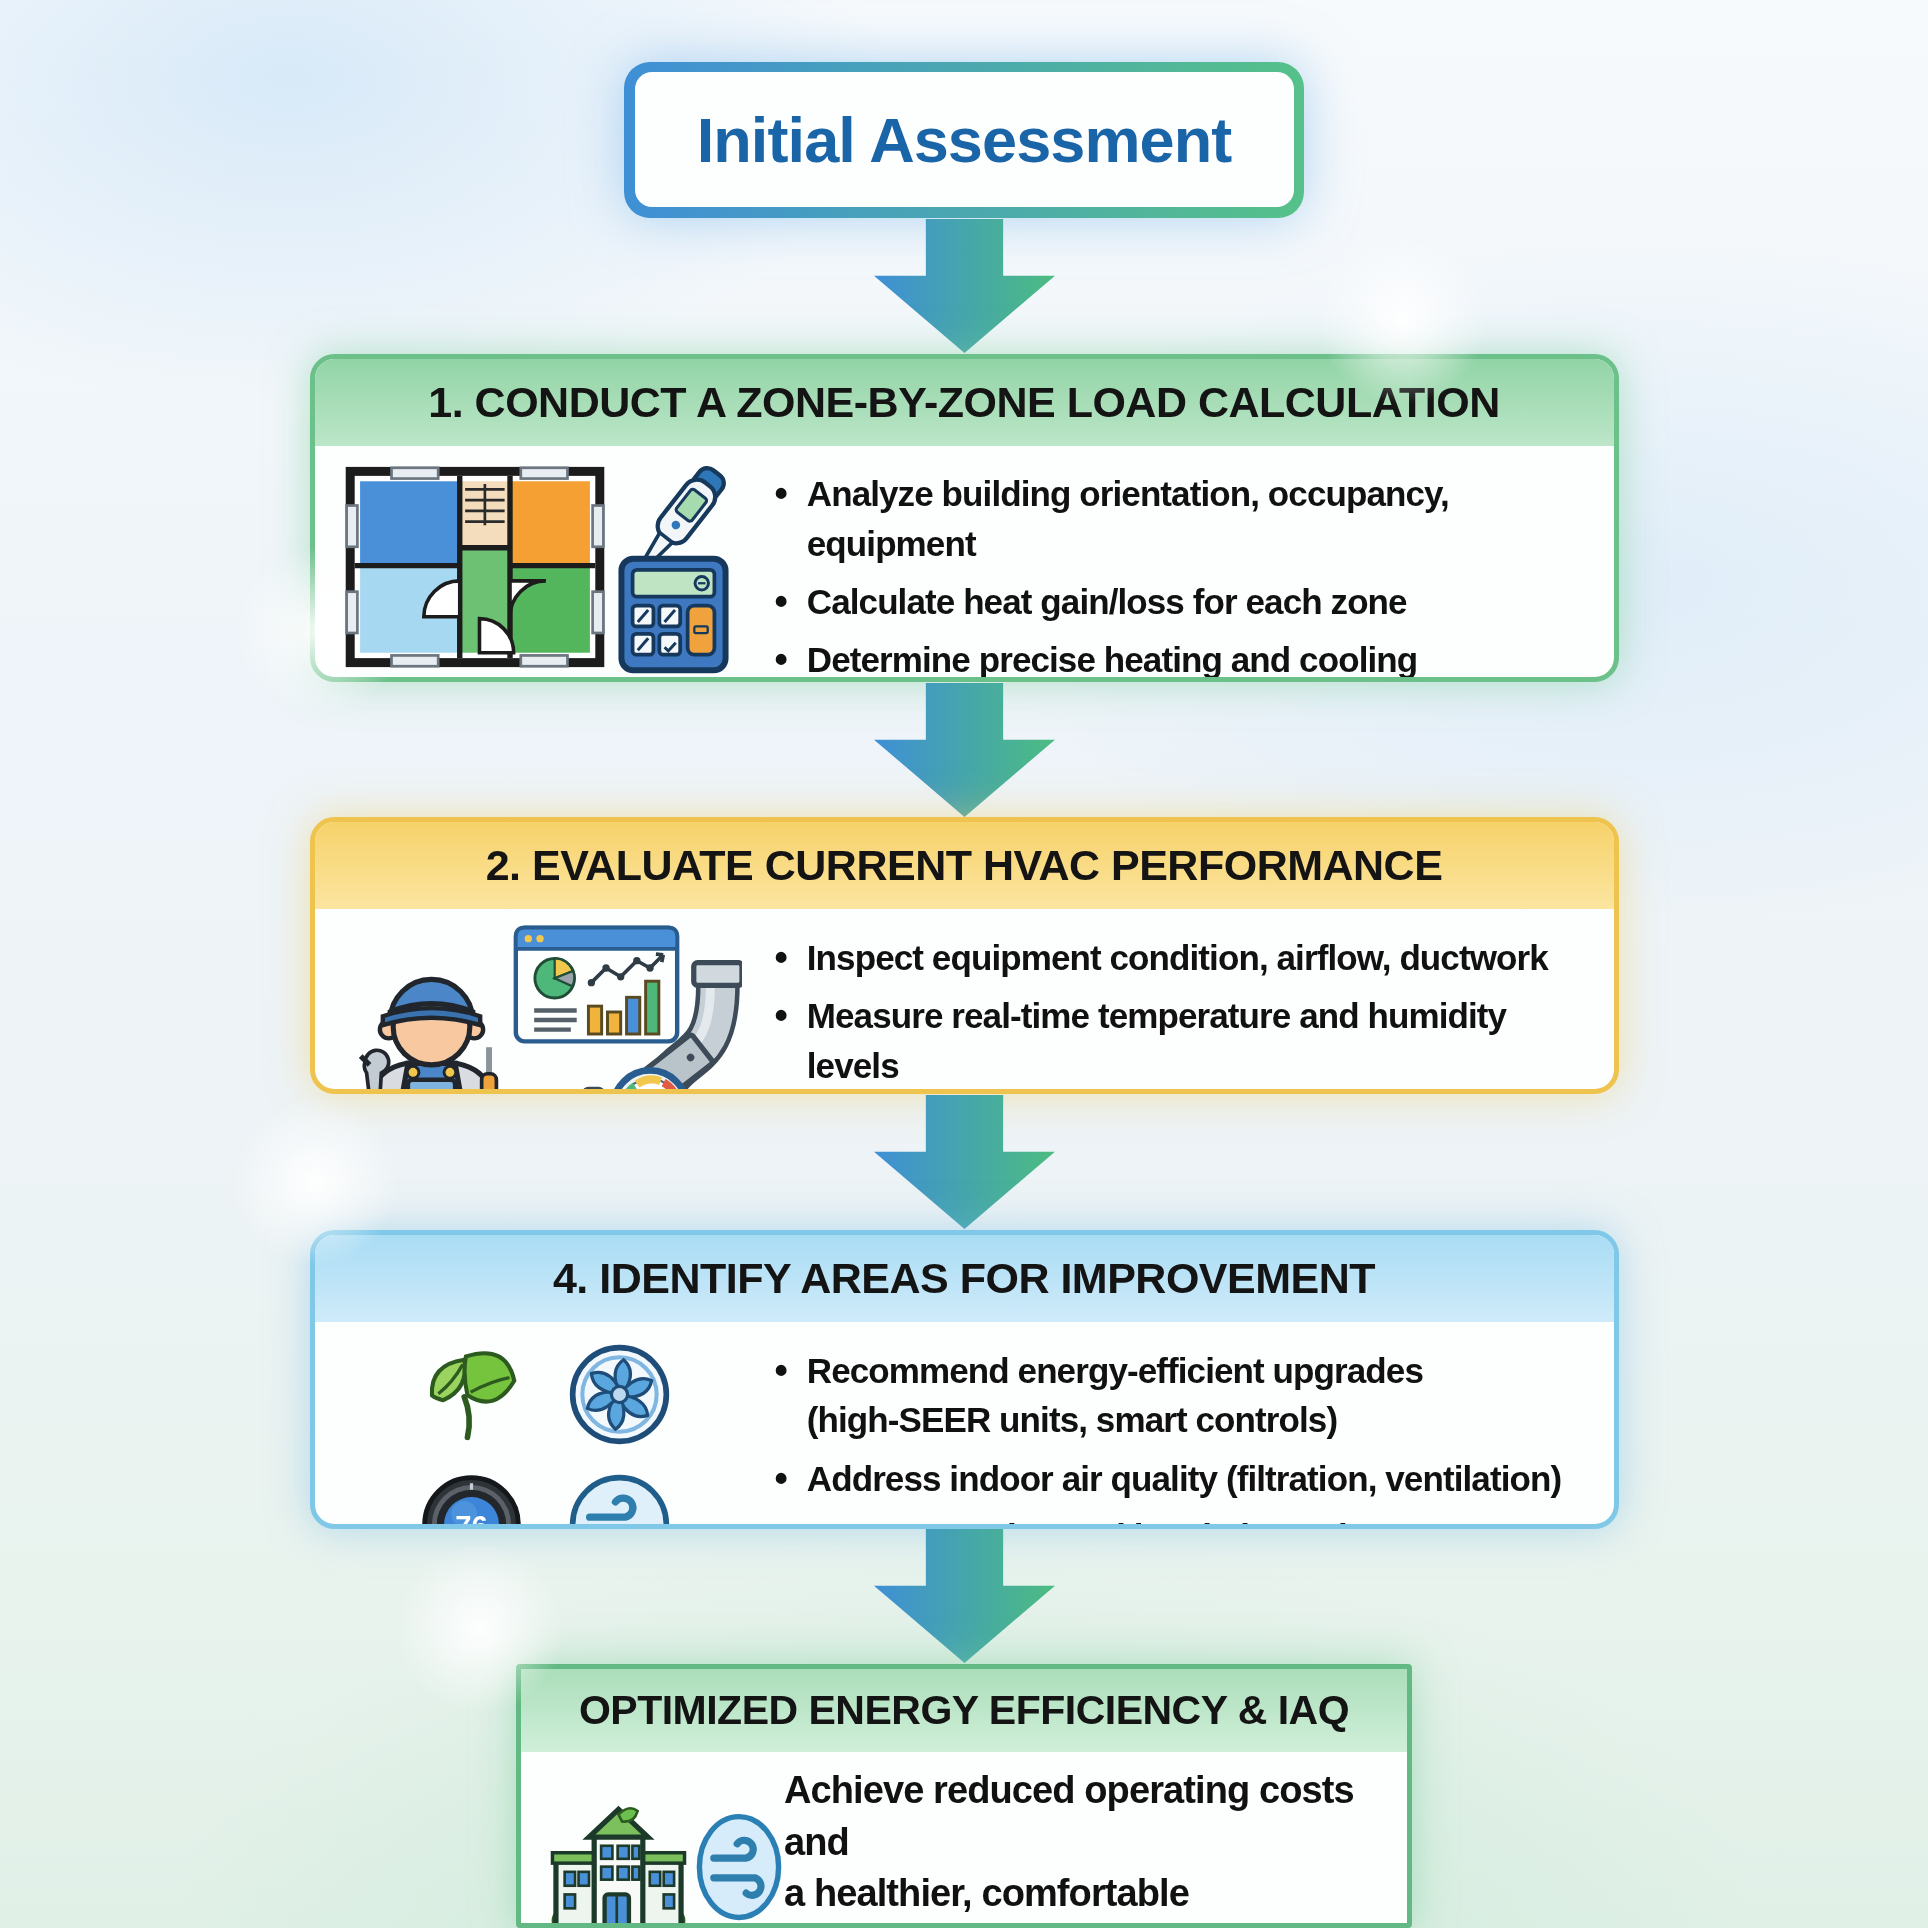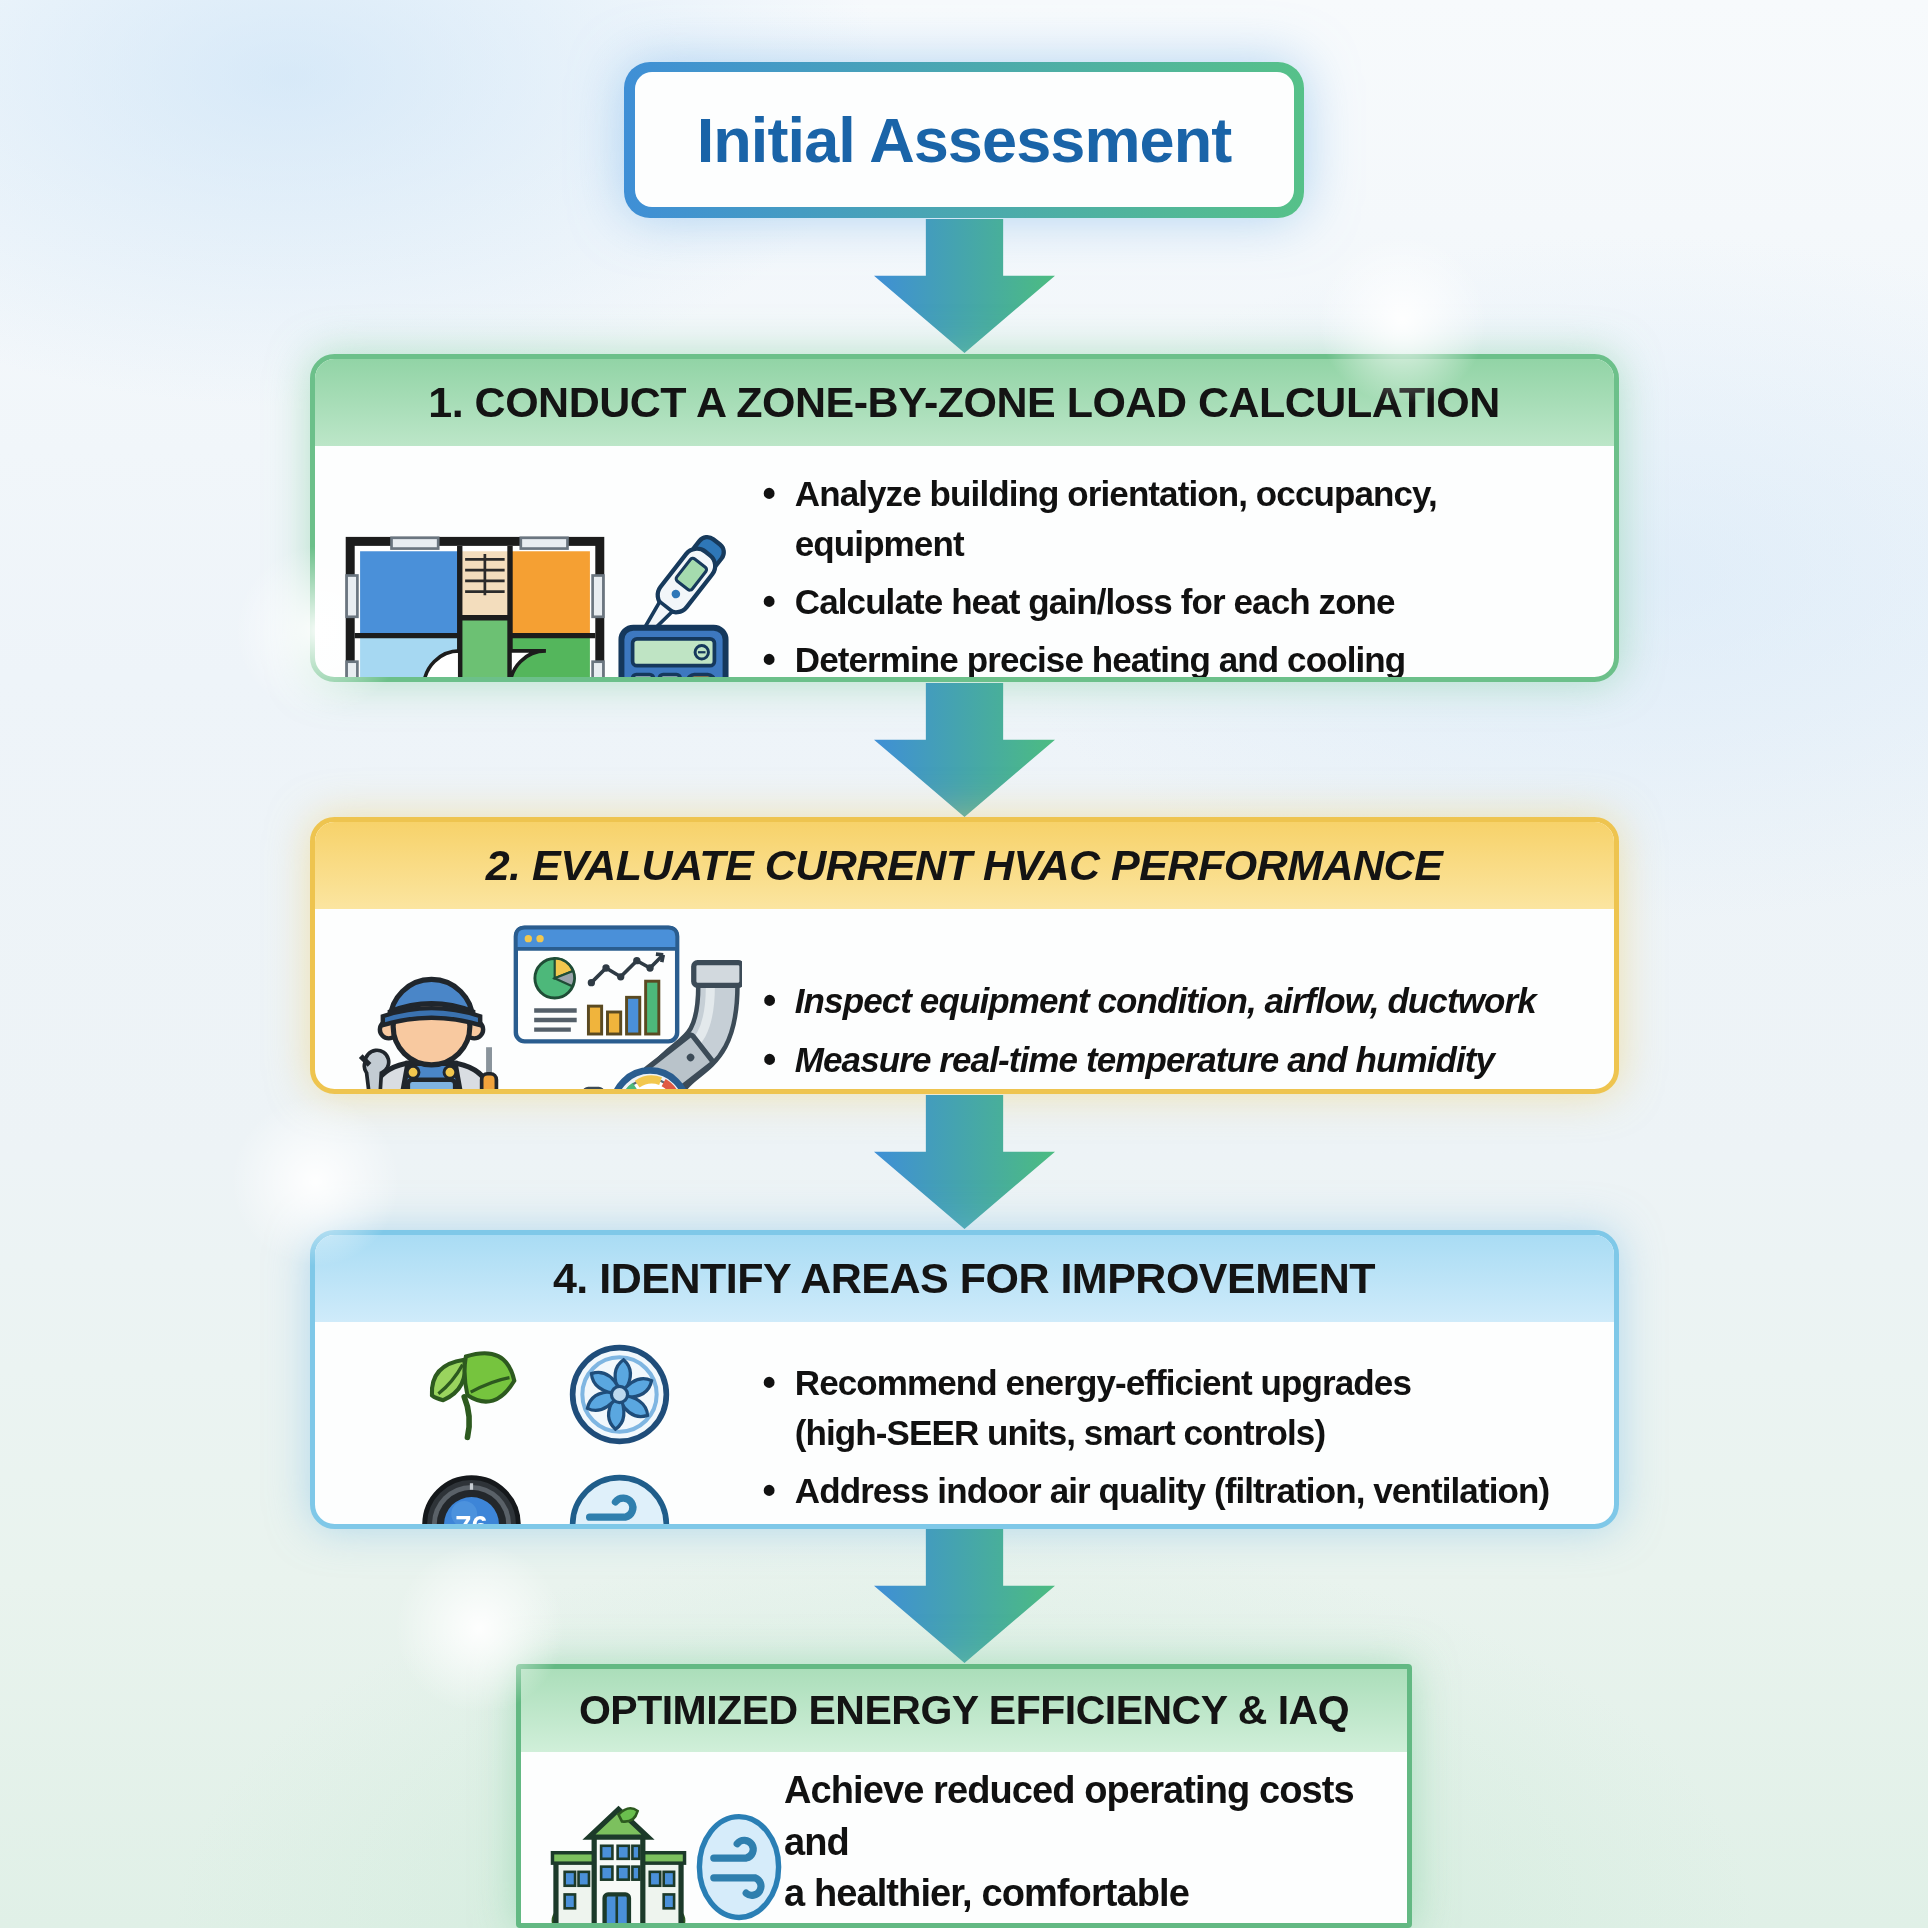--- a/index.html
+++ b/index.html
@@ -42,33 +42,33 @@
 
   
   .step{
     width:1309px;border-radius:24.5px;overflow:hidden;background:#fdfefe;
     border:5.6px solid #999;box-sizing:border-box;
   }
   .step-header{
     height:87px;display:flex;align-items:center;justify-content:center;
     font-weight:bold;font-size:43px;letter-spacing:-0.5px;color:#141414;
   }
-  .step-body{display:flex;align-items:flex-end;padding:15px 24.5px 17px 28px;}
+  .step-body{display:flex;align-items:flex-start;padding:15px 24.5px 17px 28px;gap:12px;}
   .icons-col{flex:0 0 405px;position:relative;}
   .bullets{list-style:none;margin:0;padding:0 5.6px 0 11.3px;flex:1;}
   .bullets li{
     position:relative;padding-left:36px;margin:8.5px 0;
     font-size:35px;font-weight:bold;color:#111;letter-spacing:-0.9px;
     line-height:1.42;white-space:pre-line;
   }
   .bullets li::before{content:"•";position:absolute;left:3.8px;top:-1.9px;font-size:38px;}
 
   .step-green{border-color:var(--step1-border,#6cc08a);box-shadow:0 0 42px rgba(125,205,155,.55);}
   .step-green .step-header{background:linear-gradient(180deg,var(--step1-header-top,#92d4a6),var(--step1-header-bottom,#bce6c8));}
-  .step-yellow{border-color:var(--step2-border,#eec44f);box-shadow:0 0 42px rgba(240,205,100,.5);font-style:italic;}
+  .step-yellow{border-color:var(--step2-border,#eec44f);box-shadow:0 0 42px rgba(240,205,100,.5);}
   .step-yellow .step-header{background:linear-gradient(180deg,var(--step2-header-top,#f7d26a),var(--step2-header-bottom,#fbe5a0));}
   .step-blue{border-color:var(--step3-border,#7fc8e8);box-shadow:0 0 42px rgba(120,190,230,.5);}
   .step-blue .step-header{background:linear-gradient(180deg,var(--step3-header-top,#a9dcf4),var(--step3-header-bottom,#cfebfa));}
 
   
   .icons-step1{height:213px;}
   .icons-step1 .floorplan{position:absolute;left:0;top:5.6px;width:264px;height:202px;}
   .icons-step1 .thermo{position:absolute;right:32px;top:-5.6px;width:81px;height:141px;transform:rotate(38deg);}
   .icons-step1 .calc{position:absolute;right:17px;bottom:0;width:115px;height:119px;}
   

